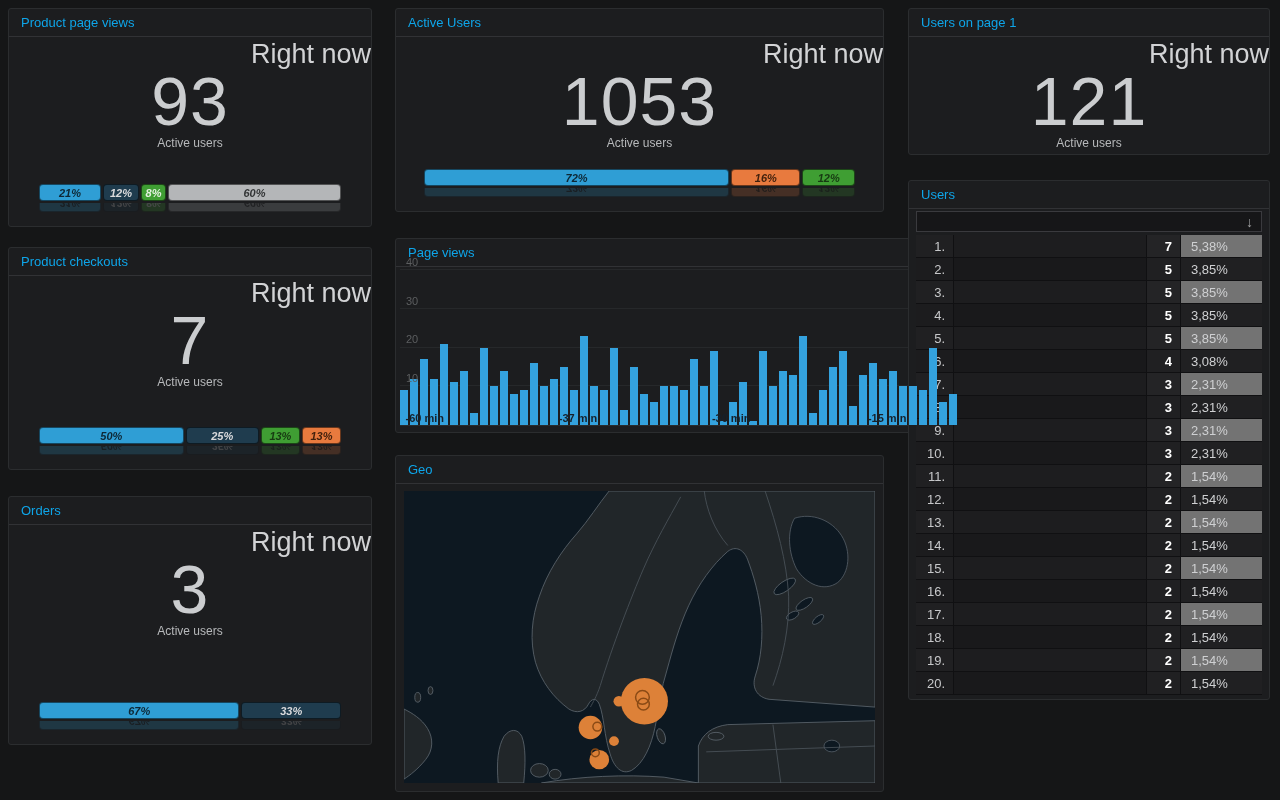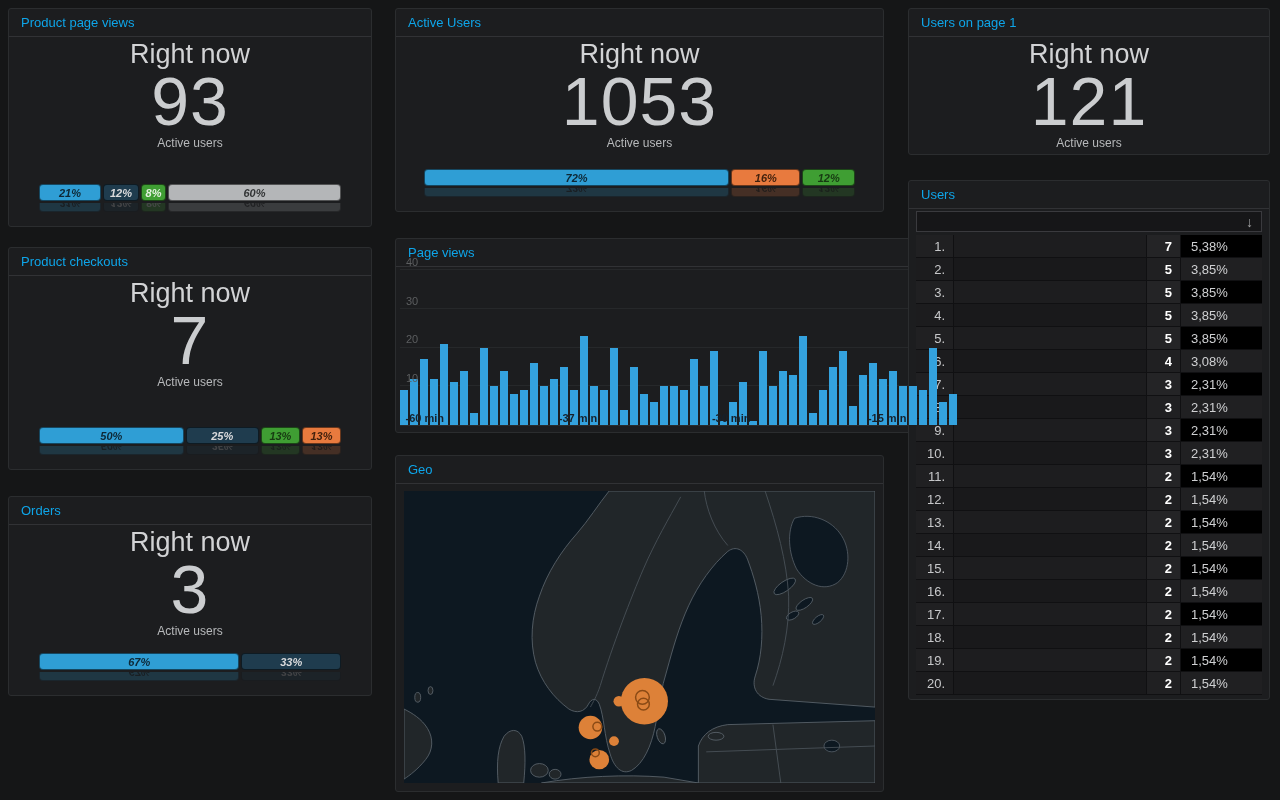--- a/index.html
+++ b/index.html
@@ -3,33 +3,33 @@
 <meta charset="utf-8">
 <style>
   html,body{margin:0;padding:0;background:#151617;width:1280px;height:800px;overflow:hidden;
     font-family:"Liberation Sans",sans-serif;}
   .dash{position:relative;width:1280px;height:800px;}
   .panel{position:absolute;background:#1c1d1f;border:1px solid #2b2d2f;border-radius:3px;box-sizing:border-box;}
   .ptitle{height:28px;line-height:27px;padding:0 12px;font-size:13px;color:#0ea5e9;
     border-bottom:1px solid #313235;box-sizing:border-box;white-space:nowrap;}
   .pbody{position:absolute;top:29px;left:0;right:0;bottom:0;}
   
-  .headline{position:absolute;top:1px;width:100%;text-align:center;font-size:27px;color:#d2d3d5;}
+  .headline{position:absolute;top:1px;width:100%;text-align:right;font-size:27px;color:#d2d3d5;}
   .bigvalue{position:absolute;top:27px;width:100%;text-align:center;font-size:68px;line-height:72px;color:#cbcdcf;letter-spacing:1px;}
   .sublabel{position:absolute;top:98px;width:100%;text-align:center;font-size:12px;color:#b7b9bb;}
   .microbar-wrap{position:absolute;left:30px;right:30px;bottom:14px;font-style:italic;}
   .mid .microbar-wrap{left:28px;right:28px;}
   .bar-row{display:flex;gap:2px;height:17px;}
   .seg{border-radius:4px;border:1px solid rgba(0,0,0,.55);display:flex;align-items:center;justify-content:center;
     font-size:11px;font-weight:bold;box-sizing:border-box;overflow:hidden;min-width:0;}
   .bar-reflect{transform:scaleY(-1);opacity:.2;height:9px;overflow:hidden;margin-top:2px;}
   
   #p-ppv{left:8px;top:8px;width:364px;height:219px;}
   #p-checkouts{left:8px;top:247px;width:364px;height:223px;}
-  #p-orders{left:8px;top:496px;width:364px;height:200px;}
+  #p-orders{left:8px;top:496px;width:364px;height:249px;}
   #p-active{left:395px;top:8px;width:489px;height:204px;}
   #p-pageviews{left:395px;top:238px;width:567px;height:195px;}
   #p-geo{left:395px;top:455px;width:489px;height:337px;}
   #p-userspage{left:908px;top:8px;width:362px;height:147px;}
   #p-users{left:908px;top:180px;width:362px;height:520px;}
   
   .plot{position:absolute;left:4px;right:4px;bottom:6px;height:155px;border-bottom:1px solid #2a2c2e;}
   .gridline{position:absolute;left:0;right:0;height:1px;background:#26282a;}
   .gl10{bottom:38.75px}.gl20{bottom:77.5px}.gl30{bottom:116.25px}.gl40{bottom:155px}
   .ylab{position:absolute;left:6px;font-size:11px;color:#5c5e60;z-index:3;}
@@ -44,21 +44,21 @@
   
   .thead{position:absolute;top:1px;left:7px;right:7px;height:21px;background:#161618;border:1px solid #3a3a3e;
     display:flex;justify-content:flex-end;align-items:center;padding:0 8px;box-sizing:border-box;}
   .sort-arrow{color:#a0a1a3;font-size:14px;line-height:14px;}
   .trows{position:absolute;top:25px;left:7px;right:7px;}
   .trow{display:flex;height:23px;box-sizing:border-box;border-bottom:1px solid #101012;}
   .trow>div{display:flex;align-items:center;font-size:13px;box-sizing:border-box;}
   .c-rank{width:38px;justify-content:flex-end;padding-right:8px;color:#c7c8ca;background:#202022;border-right:1px solid #101012;}
   .c-name{flex:1;background:#1d1d1f;}
   .c-count{width:34px;justify-content:flex-end;padding-right:8px;color:#fff;font-weight:bold;background:#242426;border-left:1px solid #101012;}
-  .c-pct{width:82px;padding-left:10px;color:#cfd0d2;background:#000000;border-left:1px solid #101012;}
+  .c-pct{width:82px;padding-left:10px;color:#cfd0d2;background:#737373;border-left:1px solid #101012;}
   .trow:nth-child(even) .c-rank{background:#1c1c1e;}
   .trow:nth-child(even) .c-name{background:#19191b;}
   .trow:nth-child(even) .c-count,.trow:nth-child(even) .c-pct{background:#202022;}
 </style>
 </head>
 <body>
 
 <div class="dash">
 
   <div class="panel" id="p-ppv">

